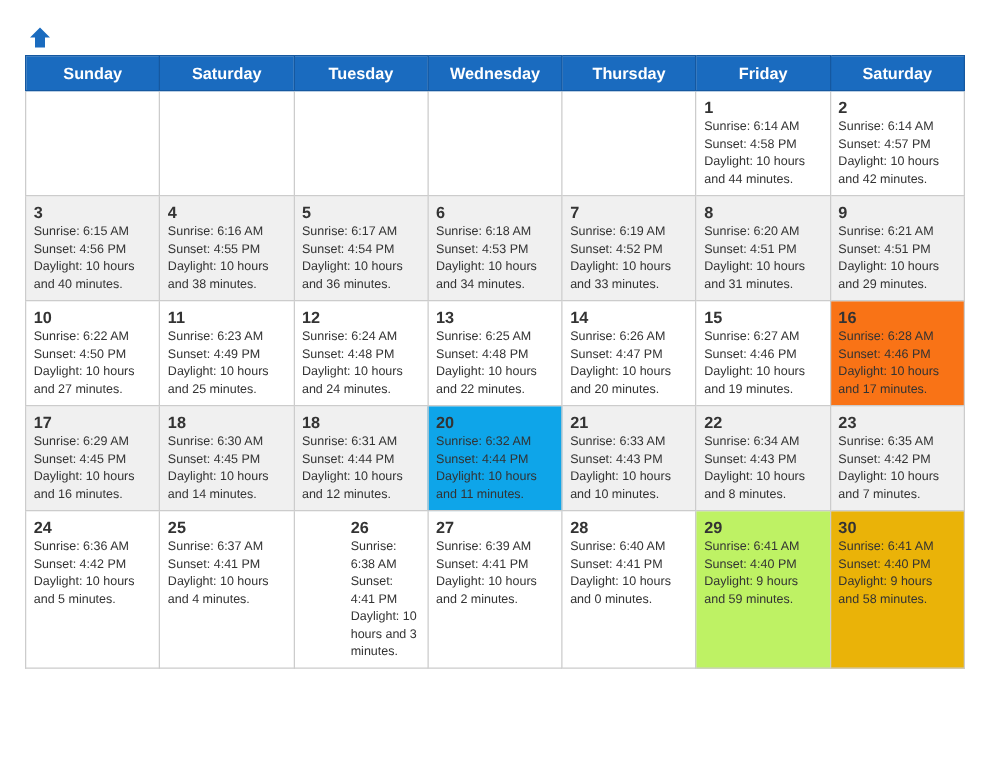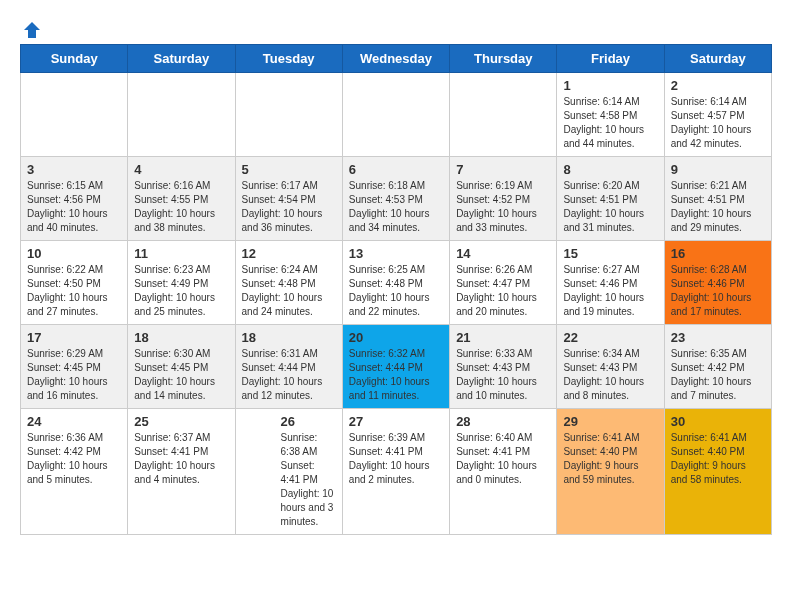--- a/index.html
+++ b/index.html
@@ -235,21 +235,21 @@
           <div class="day-info">Sunrise: 6:38 AM<br>Sunset: 4:41 PM<br>Daylight: 10 hours and 3 minutes.</div>
         </td>
         <td style="background: rgb(255, 255, 255);">
           <span class="day-number">27</span>
           <div class="day-info">Sunrise: 6:39 AM<br>Sunset: 4:41 PM<br>Daylight: 10 hours and 2 minutes.</div>
         </td>
         <td style="background: rgb(255, 255, 255);">
           <span class="day-number">28</span>
           <div class="day-info">Sunrise: 6:40 AM<br>Sunset: 4:41 PM<br>Daylight: 10 hours and 0 minutes.</div>
         </td>
-        <td style="background: #fdba74;">
+        <td style="background: #bef264;">
           <span class="day-number">29</span>
           <div class="day-info">Sunrise: 6:41 AM<br>Sunset: 4:40 PM<br>Daylight: 9 hours and 59 minutes.</div>
         </td>
         <td style="background: #eab308;">
           <span class="day-number">30</span>
           <div class="day-info">Sunrise: 6:41 AM<br>Sunset: 4:40 PM<br>Daylight: 9 hours and 58 minutes.</div>
         </td>
       </tr>
     </tbody>
 </table>

